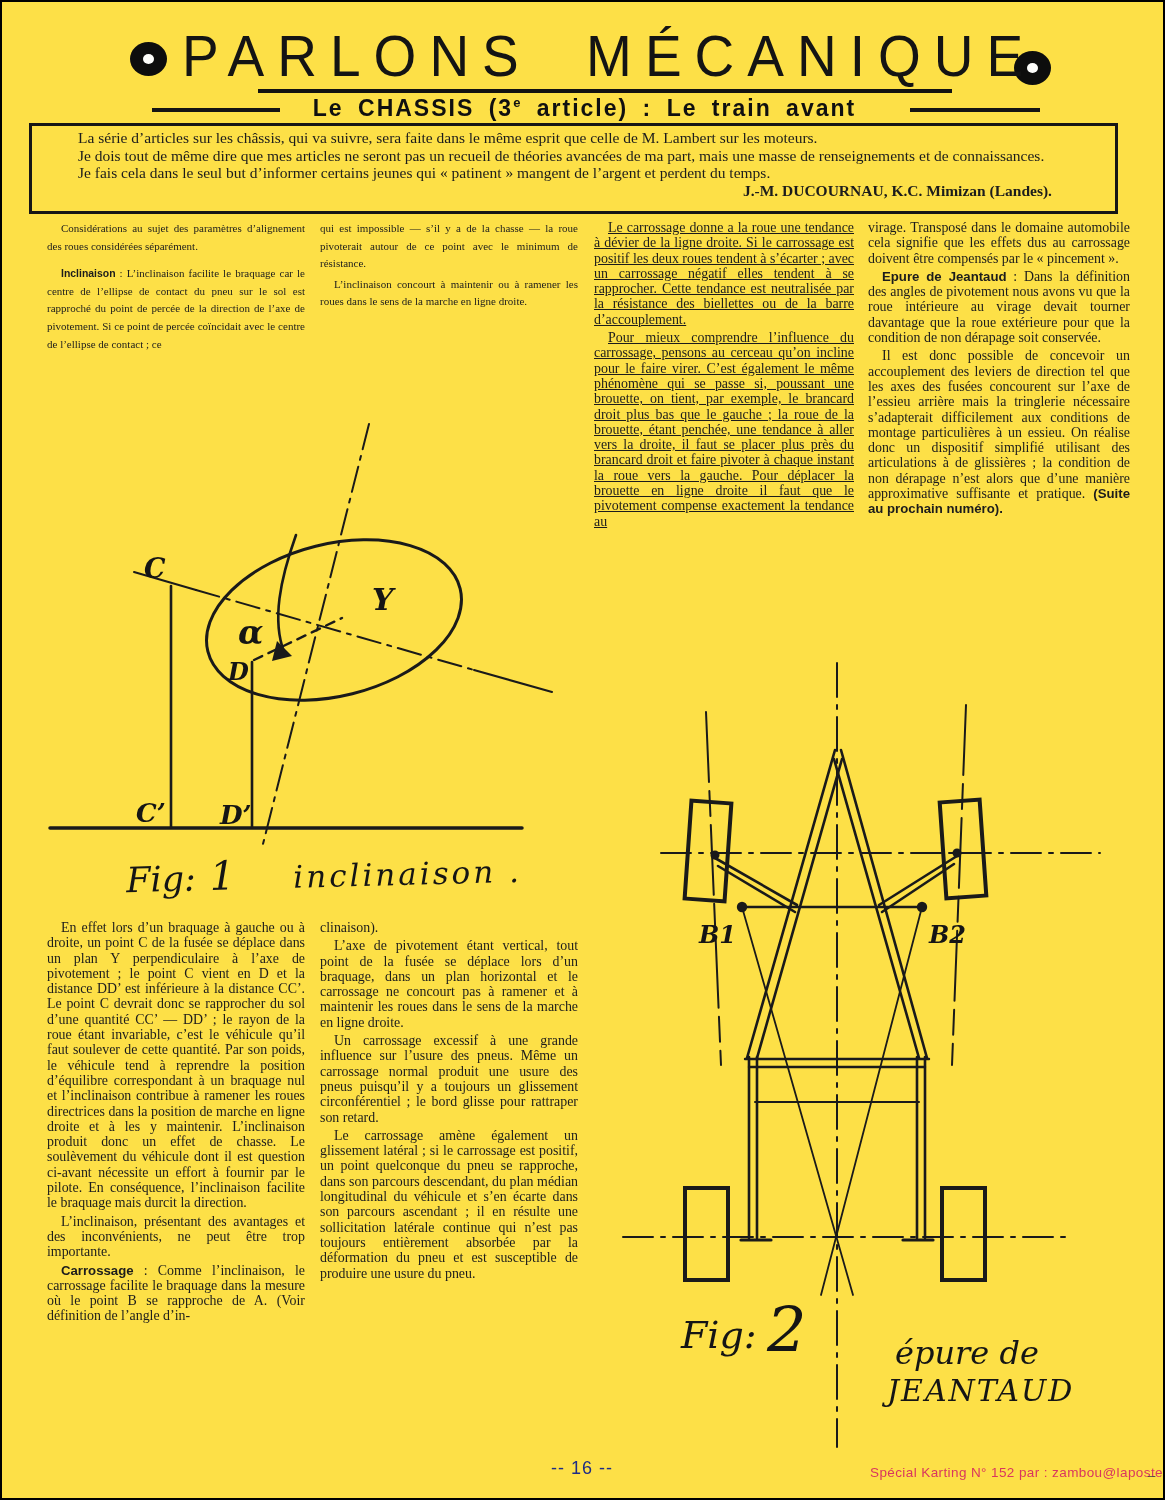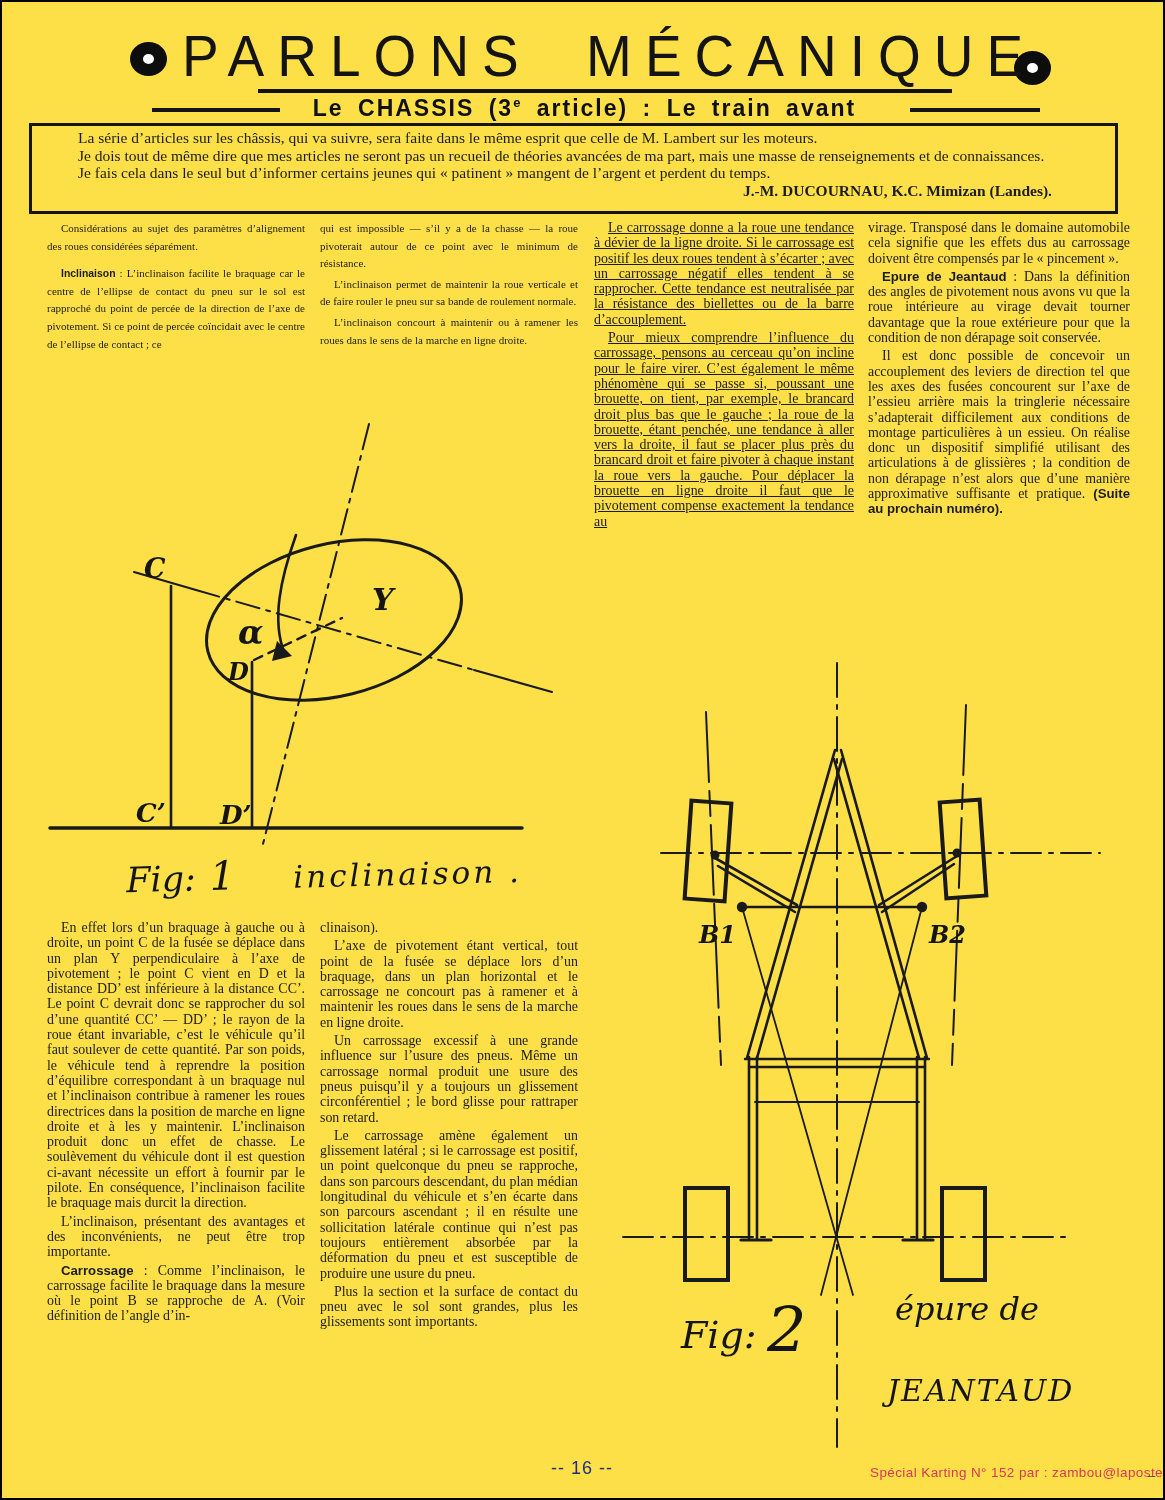--- a/index.html
+++ b/index.html
@@ -45,21 +45,21 @@
   .fig{position:absolute;}
   #fig1{left:42px;top:418px;width:535px;height:502px;}
   #fig2{left:593px;top:653px;width:548px;height:805px;}
   .hand{font-family:"DejaVu Serif", serif;font-style:italic;color:#151515;}
   .fig1-cap{position:absolute;left:82px;top:430px;white-space:nowrap;transform:rotate(-1.5deg);}
   .fig1-cap .f{font-size:35px;}
   .fig1-cap .n{font-size:40px;margin-left:14px;}
   .fig1-cap .t{font-size:31px;margin-left:58px;letter-spacing:3px;}
   .fig2-cap-fig{position:absolute;left:86px;top:658px;font-size:38px;white-space:nowrap;}
   .fig2-cap-num{position:absolute;left:172px;top:638px;font-size:62px;}
-  .fig2-cap-l1{position:absolute;left:300px;top:635px;font-size:32px;white-space:nowrap;}
+  .fig2-cap-l1{position:absolute;left:300px;top:679px;font-size:32px;white-space:nowrap;}
   .fig2-cap-l2{position:absolute;left:292px;top:718px;font-size:30px;letter-spacing:2px;white-space:nowrap;}
   svg text{font-family:"DejaVu Serif", serif;font-style:italic;font-weight:700;fill:#151515;}
   
   .pageno{position:absolute;left:500px;top:1456px;width:160px;text-align:center;
         font-family:"Liberation Sans", sans-serif;font-weight:400;font-size:18px;
         color:#1d2c86;letter-spacing:1px;}
   .credit{position:absolute;left:868px;top:1463px;font-family:"Liberation Sans", sans-serif;
         font-size:13.5px;color:#d9365e;letter-spacing:0.4px;white-space:nowrap;}
   .trailing{position:absolute;left:1146px;top:1460px;font-family:"Liberation Sans", sans-serif;
         font-size:13px;color:#444;}
@@ -84,21 +84,20 @@
     <p class="sig">J.-M. DUCOURNAU, K.C. Mimizan (Landes).</p>
   </div>
 
   <div id="col1a" class="col cola">
     <p class="ind">Considérations au sujet des paramètres d’alignement des roues considérées séparément.</p>
     <p class="ind" style="margin-top:10px;"><span class="lead">Inclinaison</span><span> : L’inclinaison facilite le braquage car le centre de l’ellipse de contact du pneu sur le sol est rapproché du point de percée de la direction de l’axe de pivotement. Si ce point de percée coïncidait avec le centre de l’ellipse de contact ; ce</span></p>
   </div>
 
   <div id="col2a" class="col cola">
     <p>qui est impossible — s’il y a de la chasse — la roue pivoterait autour de ce point avec le minimum de résistance.</p>
-    <p class="ind">L’inclinaison permet de maintenir la roue verticale et de faire rouler le pneu sur sa bande de roulement normale.</p>
     <p class="ind">L’inclinaison concourt à maintenir ou à ramener les roues dans le sens de la marche en ligne droite.</p>
   </div>
 
   <div id="col3" class="col colb">
     <p class="ind">Le carrossage donne a la roue une tendance à dévier de la ligne droite. Si le carrossage est positif les deux roues tendent à s’écarter ; avec un carrossage négatif elles tendent à se rapprocher. Cette tendance est neutralisée par la résistance des biellettes ou de la barre d’accouplement.</p>
     <p class="ind">Pour mieux comprendre l’influence du carrossage, pensons au cerceau qu’on incline pour le faire virer. C’est également le même phénomène qui se passe si, poussant une brouette, on tient, par exemple, le brancard droit plus bas que le gauche ; la roue de la brouette, étant penchée, une tendance à aller vers la droite, il faut se placer plus près du brancard droit et faire pivoter à chaque instant la roue vers la gauche. Pour déplacer la brouette en ligne droite il faut que le pivotement compense exactement la tendance au</p>
   </div>
 
   <div id="col4" class="col colb">
     <p>virage. Transposé dans le domaine automobile cela signifie que les effets dus au carrossage doivent être compensés par le « pincement ».</p>
@@ -204,20 +203,19 @@
     <p class="ind">En effet lors d’un braquage à gauche ou à droite, un point C de la fusée se déplace dans un plan Y perpendiculaire à l’axe de pivotement ; le point C vient en D et la distance DD’ est inférieure à la distance CC’. Le point C devrait donc se rapprocher du sol d’une quantité CC’ — DD’ ; le rayon de la roue étant invariable, c’est le véhicule qu’il faut soulever de cette quantité. Par son poids, le véhicule tend à reprendre la position d’équilibre correspondant à un braquage nul et l’inclinaison contribue à ramener les roues directrices dans la position de marche en ligne droite et à les y maintenir. L’inclinaison produit donc un effet de chasse. Le soulèvement du véhicule dont il est question ci-avant nécessite un effort à fournir par le pilote. En conséquence, l’inclinaison facilite le braquage mais durcit la direction.</p>
     <p class="ind">L’inclinaison, présentant des avantages et des inconvénients, ne peut être trop importante.</p>
     <p class="ind"><span class="lead">Carrossage</span><span> : Comme l’inclinaison, le carrossage facilite le braquage dans la mesure où le point B se rapproche de A. (Voir définition de l’angle d’in-</span></p>
   </div>
 
   <div id="col2b" class="col colb">
     <p>clinaison).</p>
     <p class="ind">L’axe de pivotement étant vertical, tout point de la fusée se déplace lors d’un braquage, dans un plan horizontal et le carrossage ne concourt pas à ramener et à maintenir les roues dans le sens de la marche en ligne droite.</p>
     <p class="ind">Un carrossage excessif à une grande influence sur l’usure des pneus. Même un carrossage normal produit une usure des pneus puisqu’il y a toujours un glissement circonférentiel ; le bord glisse pour rattraper son retard.</p>
     <p class="ind">Le carrossage amène également un glissement latéral ; si le carrossage est positif, un point quelconque du pneu se rapproche, dans son parcours descendant, du plan médian longitudinal du véhicule et s’en écarte dans son parcours ascendant ; il en résulte une sollicitation latérale continue qui n’est pas toujours entièrement absorbée par la déformation du pneu et est susceptible de produire une usure du pneu.</p>
-    <p class="ind">Plus la section et la surface de contact du pneu avec le sol sont grandes, plus les glissements sont importants.</p>
   </div>
 
   <div class="pageno">-- 16 --</div>
   <div class="credit">Spécial Karting N° 152 par :  zambou@laposte.net</div>
   <div class="trailing">_</div>
 
 </div>
 
 </body></html>

